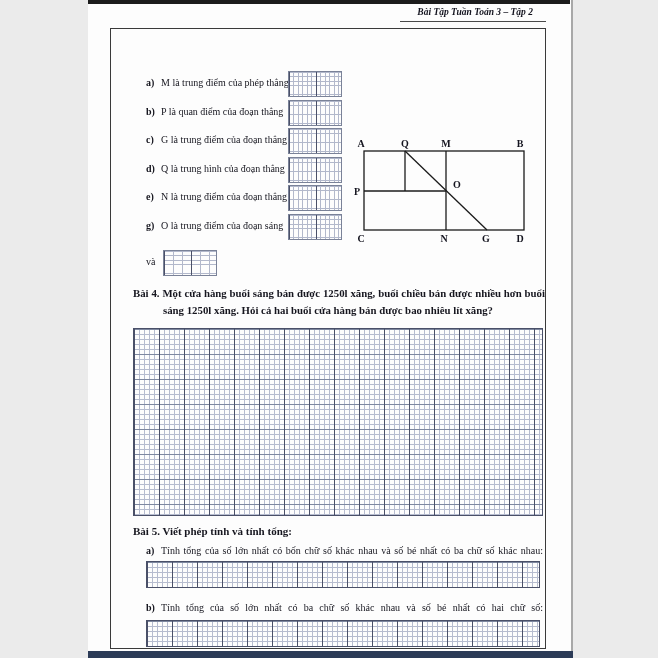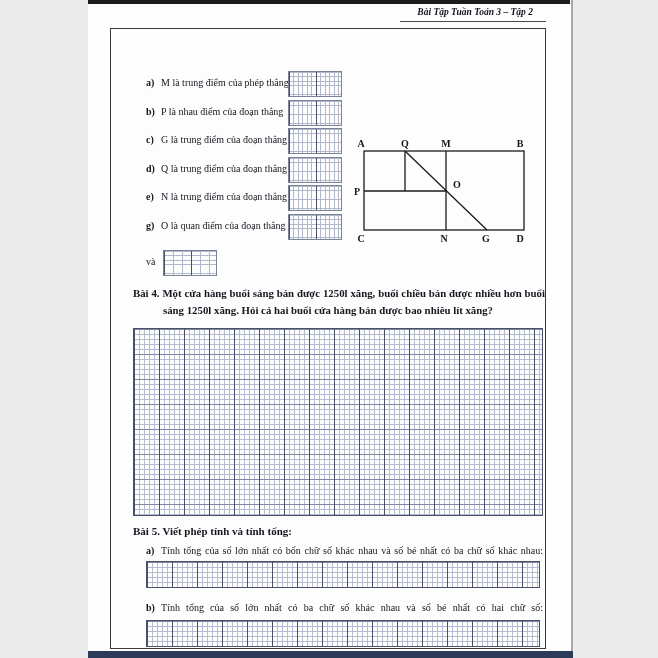--- a/index.html
+++ b/index.html
@@ -71,41 +71,41 @@
   <div class="content-box"></div>
 
 
   <div class="b3-row" style="top:71px;">
     <span class="b3-letter">a)</span>
     <span class="b3-text">M là trung điểm của phép thẳng</span>
     <span class="grid-box"></span>
   </div>
   <div class="b3-row" style="top:99.5px;">
     <span class="b3-letter">b)</span>
-    <span class="b3-text">P là nhau điểm của đoạn thẳng</span>
+    <span class="b3-text">P là quan điểm của đoạn thẳng</span>
     <span class="grid-box"></span>
   </div>
   <div class="b3-row" style="top:128px;">
     <span class="b3-letter">c)</span>
     <span class="b3-text">G là trung điểm của đoạn thẳng</span>
     <span class="grid-box"></span>
   </div>
   <div class="b3-row" style="top:156.5px;">
     <span class="b3-letter">d)</span>
-    <span class="b3-text">Q là trung điểm của đoạn thẳng</span>
+    <span class="b3-text">Q là trung hình của đoạn thẳng</span>
     <span class="grid-box"></span>
   </div>
   <div class="b3-row" style="top:185px;">
     <span class="b3-letter">e)</span>
     <span class="b3-text">N là trung điểm của đoạn thẳng</span>
     <span class="grid-box"></span>
   </div>
   <div class="b3-row" style="top:213.5px;">
     <span class="b3-letter">g)</span>
-    <span class="b3-text">O là quan điểm của đoạn thẳng</span>
+    <span class="b3-text">O là trung điểm của đoạn sáng</span>
     <span class="grid-box"></span>
   </div>
   <div class="b3-row" style="top:250px;">
     <span class="b3-letter" style="font-weight:normal;">và</span>
     <span class="grid-box" style="left:30px;"></span>
   </div>
 
   <svg class="figure" viewBox="0 0 182 112">
     <rect x="14" y="15" width="160" height="79"></rect>
     <line x1="96" y1="15" x2="96" y2="94"></line>

